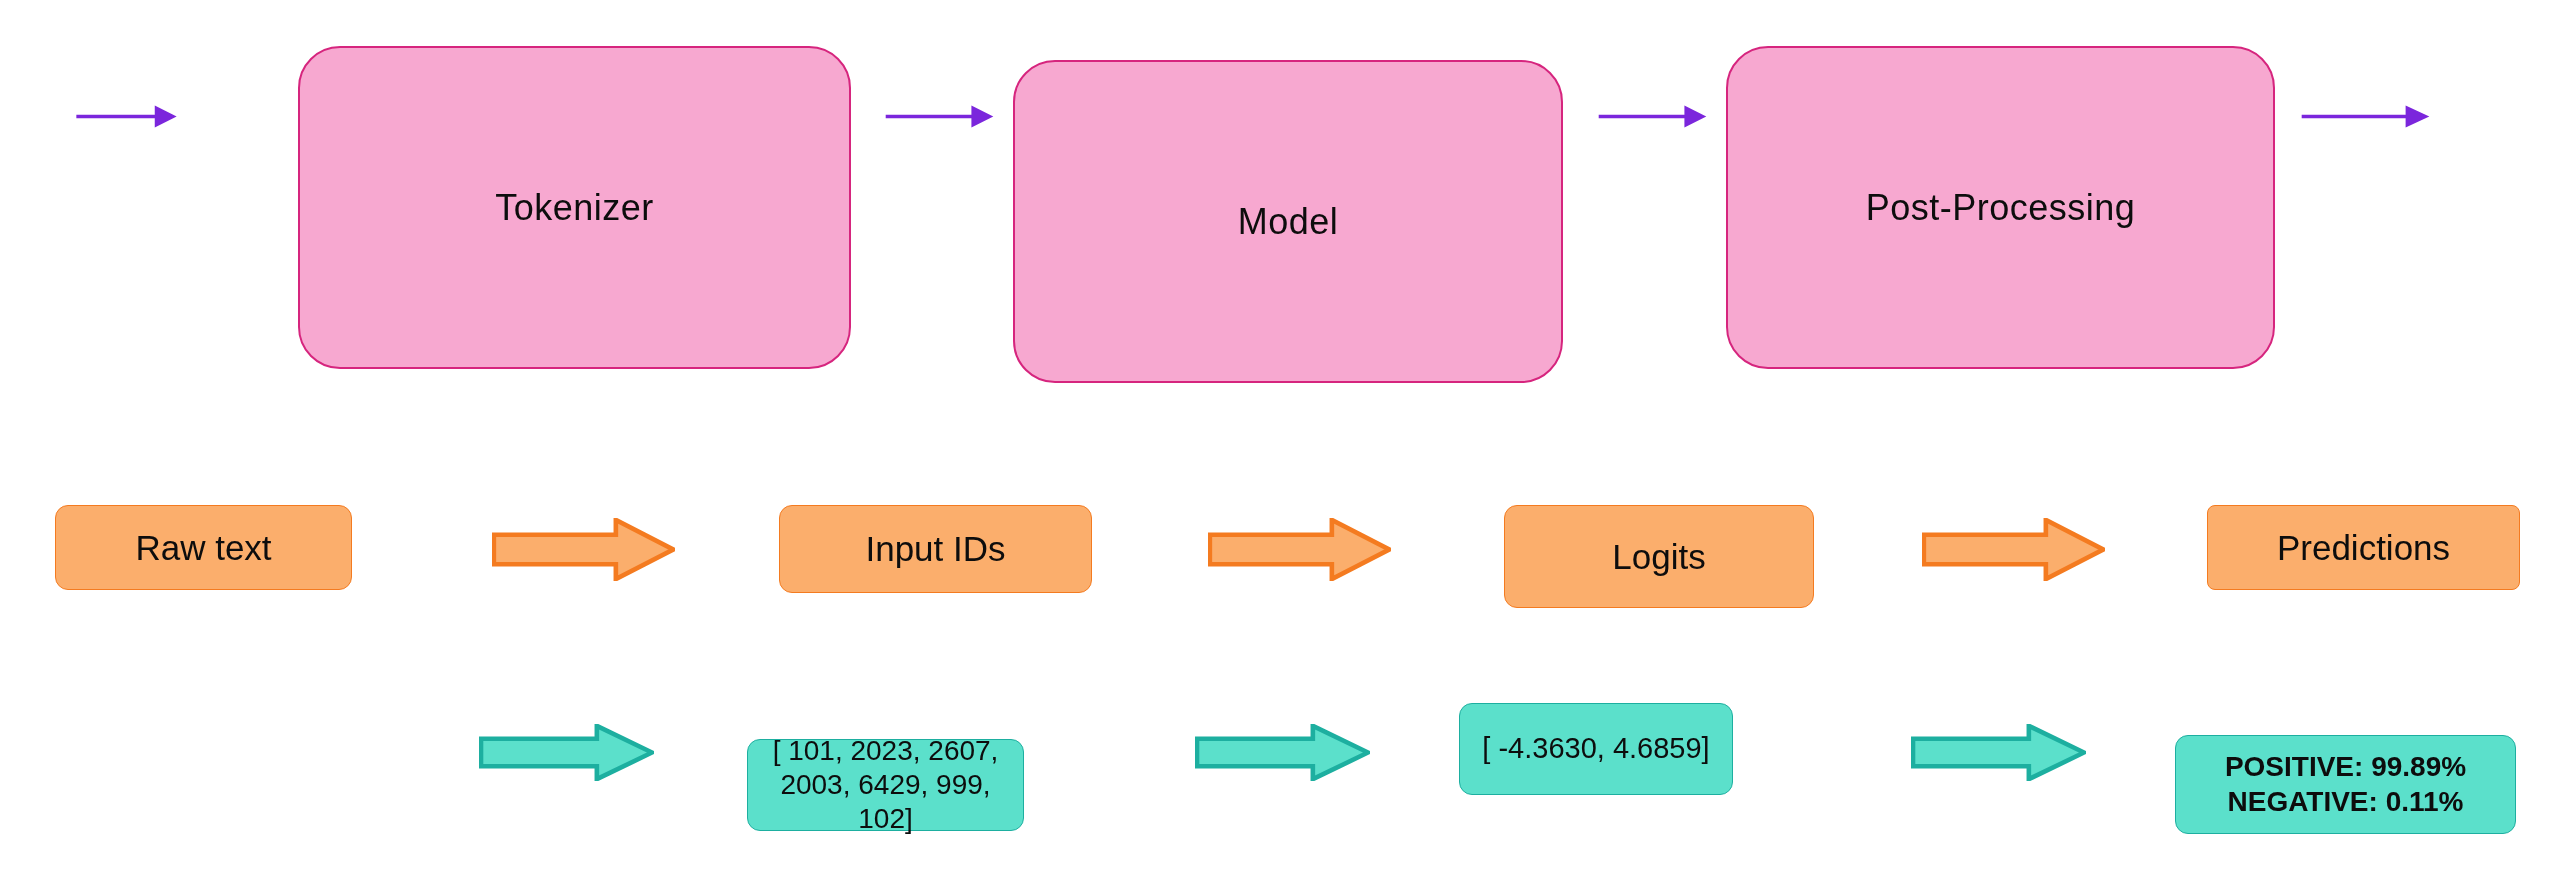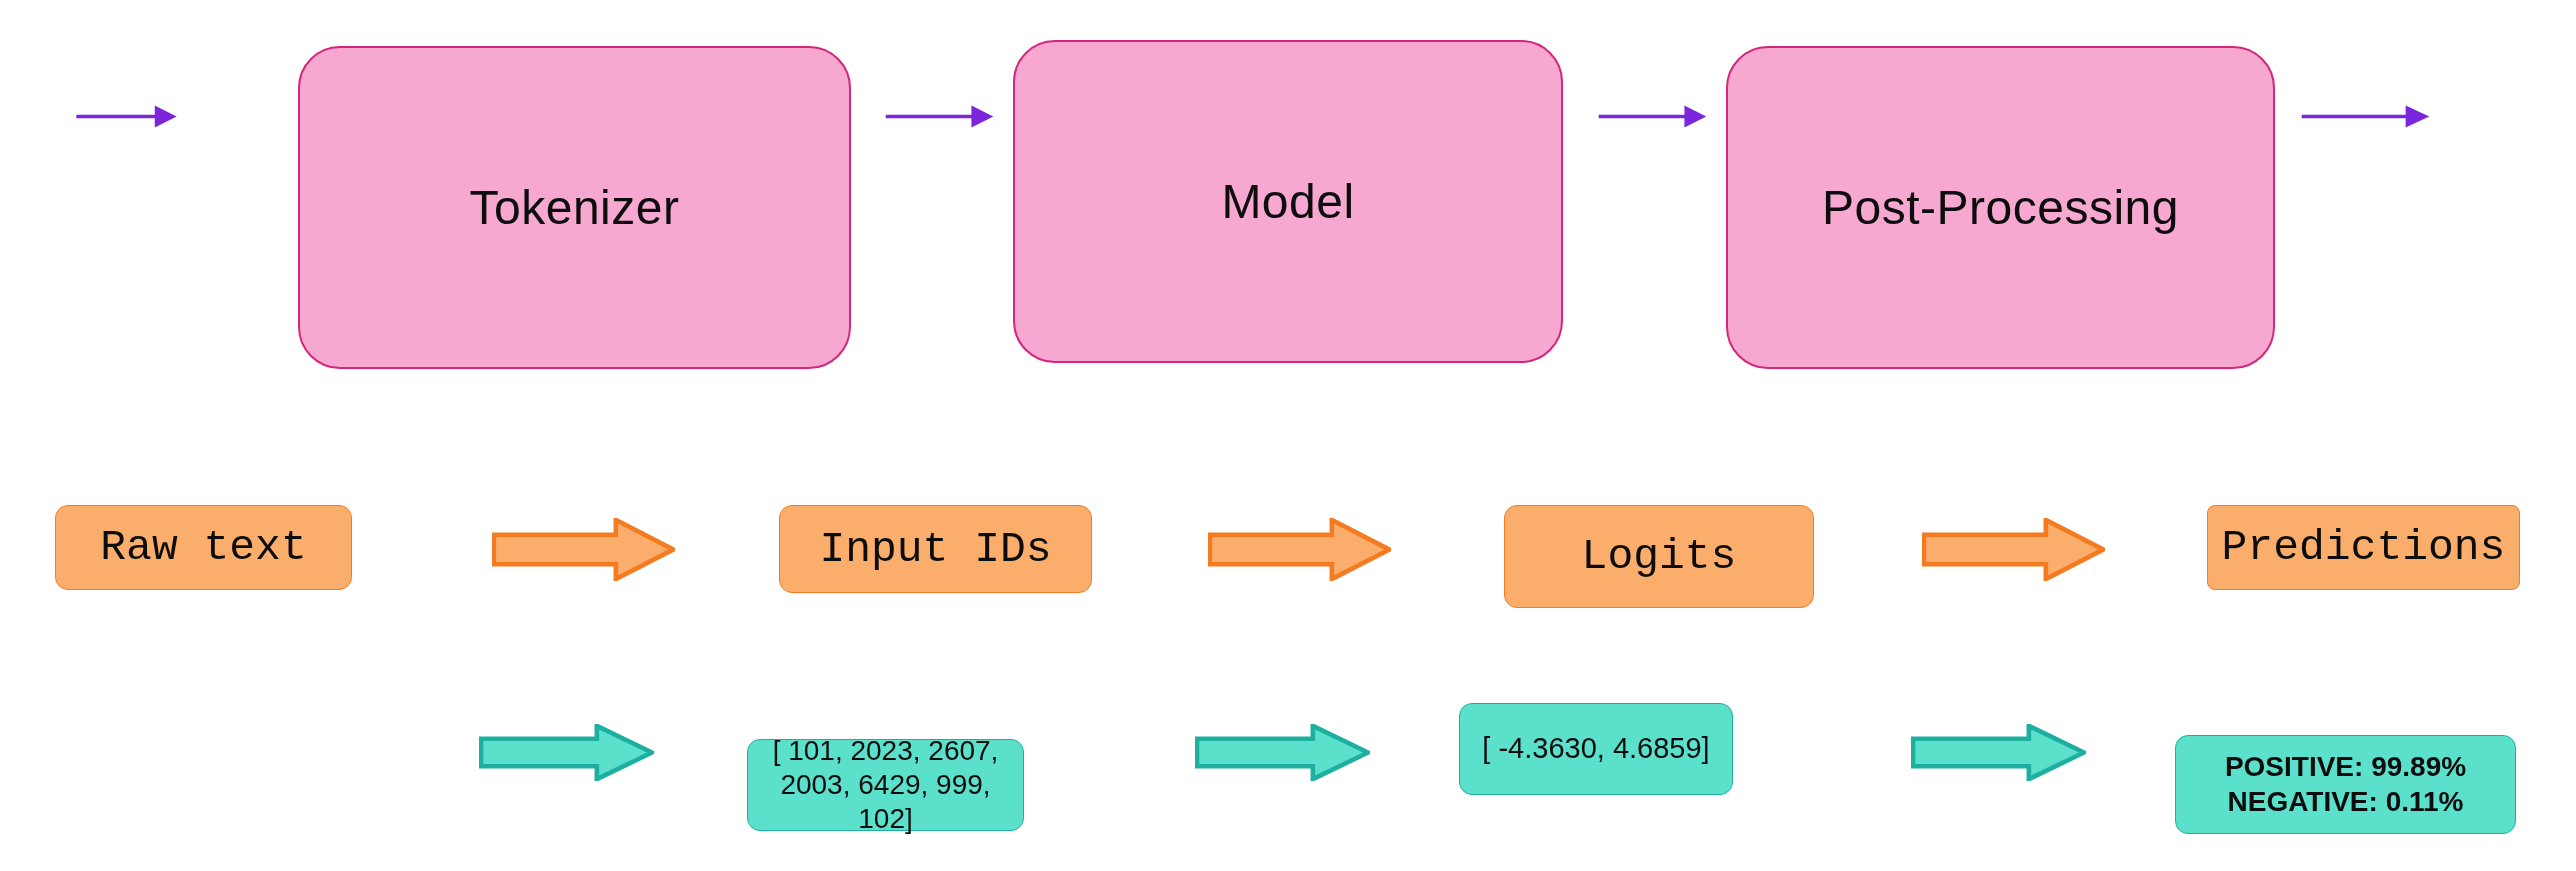--- a/index.html
+++ b/index.html
@@ -25,21 +25,21 @@
     box-sizing: border-box;
     background: #F7A8D0;
     border: 2.8px solid #D6257E;
     border-radius: 42px;
     display: flex;
     align-items: center;
     justify-content: center;
   }
   .stage-label {
     font-family: "Liberation Sans", sans-serif;
-    font-size: 48px;
+    font-size: 36px;
     color: #0d0d0d;
     letter-spacing: 0.5px;
     white-space: nowrap;
     font-weight: 400;
   }
 
   
   .purple-arrow {
     position: absolute;
     height: 31px;
@@ -51,22 +51,22 @@
     position: absolute;
     box-sizing: border-box;
     background: #FBAE6C;
     border: 1.8px solid #F47B20;
     border-radius: 13px;
     display: flex;
     align-items: center;
     justify-content: center;
   }
   .chip-label {
-    font-family: Liberation Mono, monospace;
-    font-size: 43px;
+    font-family: Liberation Sans, sans-serif;
+    font-size: 35px;
     color: #0d0d0d;
     white-space: nowrap;
   }
 
   
   .value-chip {
     position: absolute;
     box-sizing: border-box;
     background: #5BE0CB;
     border: 1.8px solid #1DAFA0;
@@ -112,21 +112,21 @@
   </svg>
 
   <svg class="purple-arrow" style="left:2301px; top:101px; width:129px; height:31px;" viewBox="0 0 140 34">
     <path d="M0 15 H114 V5 L140 17 L114 29 V19 H0 Z" fill="#7B26DC"></path>
   </svg>
 
   <div class="stage-box" style="left:298px; top:46px; width:553px; height:323px;">
     <span class="stage-label">Tokenizer</span>
   </div>
 
-  <div class="stage-box" style="left:1013px; top:40px; width:550px; height:323px;">
+  <div class="stage-box" style="left:1013px; top:60px; width:550px; height:323px;">
     <span class="stage-label">Model</span>
   </div>
 
   <div class="stage-box" style="left:1726px; top:46px; width:549px; height:323px;">
     <span class="stage-label">Post-Processing</span>
   </div>
 
   <div class="chip" style="left:55px; top:505px; width:297px; height:85px;">
     <span class="chip-label">Raw text</span>
   </div>

